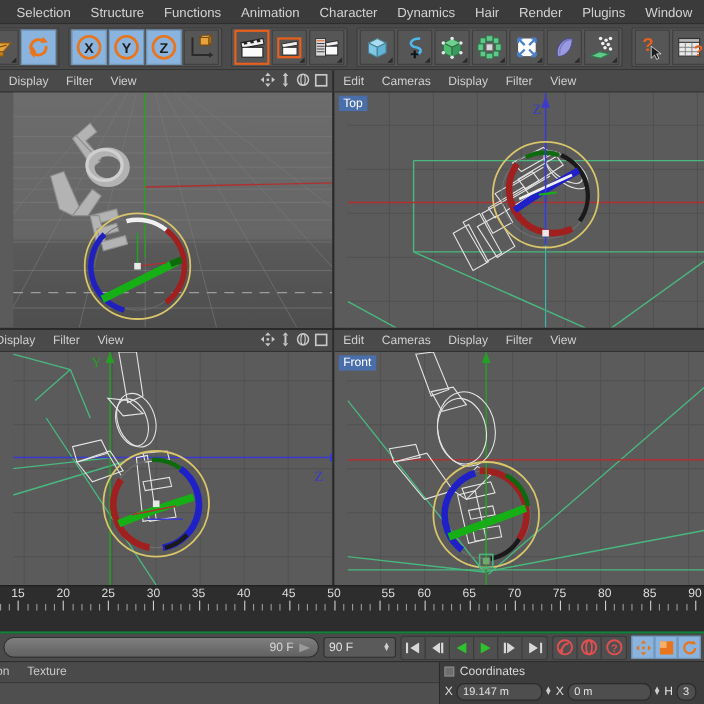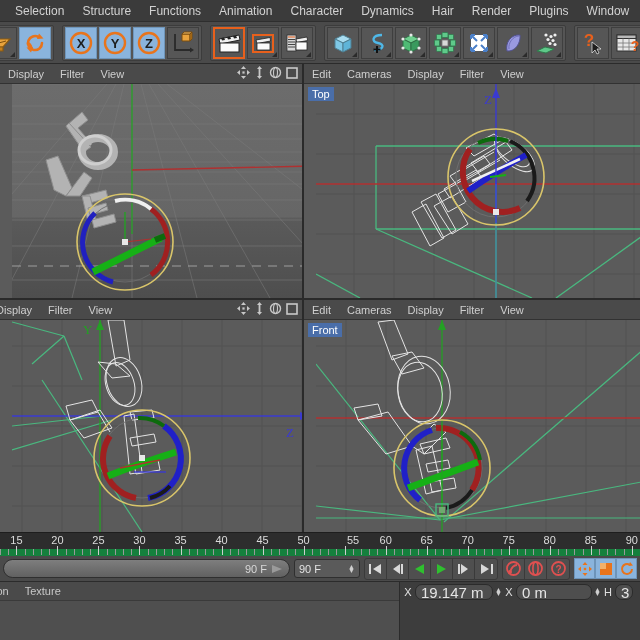--- a/index.html
+++ b/index.html
@@ -32,22 +32,22 @@
   .vphead{ height:20px; background:#4a4a4a; display:flex; 
     border-bottom:1px solid #323232; position:relative; }
   .vphead .vm{ color:#cfcfcf; font-size:11px; padding:0 8px; line-height:20px;
     white-space:nowrap; }
   .vpicons{ position:absolute; right:4px; top:2px; display:flex; gap:4px; align-items:center;}
   .vpbody{ position:absolute; top:20px; left:0; right:0; bottom:0; overflow:hidden;padding-left:12px; }
   .vplabel{ position:absolute; left:4px; top:3px; background:#4a6ea9; color:#fff;
     font-size:11px; padding:1px 4px; z-index:5; }
 
   
-  #ruler{ height:24px; background:#2d2d2d; position:relative; border-top:1px solid #1e1e1e;
-    border-bottom:7px solid #15803d; }
+  #ruler{ height:44px; background:#2d2d2d; position:relative; border-top:1px solid #1e1e1e;
+    border-bottom:2px solid #15803d; }
   #ruler .tk{ position:absolute; top:16px; width:1px; height:6px; background:#9a9a9a; }
   #ruler .tkM{ position:absolute; top:13px; width:1px; height:9px; background:#cfcfcf; }
   #ruler .lb{ position:absolute; top:1px; color:#dcdcdc; font-size:11px;
     transform:translateX(-50%); }
 
   
   #transport{ height:26px; background:#4a4a4a; display:flex; align-items:center;
     gap:4px; padding:0 3px; border-bottom:1px solid #2b2b2b; }
   .slider{ flex:1; height:19px; border-radius:10px; border:1px solid #2f2f2f;
     background:linear-gradient(#7e7e7e,#616161); display:flex; align-items:center;
@@ -80,21 +80,21 @@
   .ctitle .sq{ width:9px; height:9px; background:#6e6e6e; border:1px solid #8a8a8a; }
   .ctitle .ct{ color:#d8d8d8; font-size:11px; }
   .chdr{ height:17px; display:flex; align-items:center; background:#474747;
     border-top:1px solid #333; border-bottom:1px solid #333; padding-left:3px; }
   .grip{ width:11px; height:11px; background:
     repeating-linear-gradient(45deg,#8a8a8a 0 1px,transparent 1px 3px); margin-right:5px;}
   .chdr .ch{ color:#cfcfcf; font-size:11px; }
   .crow{ height:20px; display:flex; align-items:center; gap:2px; padding:0 3px; }
   .axl{ color:#e0e0e0; font-size:11px; width:10px; text-align:center; }
   .cfield{ height:16px; border:1px solid #2b2b2b; border-radius:7px; background:#4e4e4e;
-    color:#e4e4e4; font-size:15px; display:flex; align-items:center; padding:0 5px; }
+    color:#e4e4e4; font-size:10px; display:flex; align-items:center; padding:0 5px; }
 </style>
 </head>
 <body>
 
 <div id="menubar">
   <span class="mi">Selection</span>
   <span class="mi">Structure</span>
   <span class="mi">Functions</span>
   <span class="mi">Animation</span>
   <span class="mi">Character</span>
@@ -860,20 +860,24 @@
 <div id="bottom">
   <div id="matpanel">
     <div class="mhead">
       <span class="mm" style="margin-left:-14px;">ion</span>
       <span class="mm">Texture</span>
     </div>
     <div id="matbody"></div>
   </div>
 
   <div id="coord">
+    <div class="ctitle">
+      <span class="sq"></span>
+      <span class="ct">Coordinates</span>
+    </div>
     <div class="crow">
       <span class="axl">X</span>
       <span class="cfield" style="width:78px;">19.147 m</span>
       <span class="spin">▲<br>▼</span>
       <span class="axl">X</span>
       <span class="cfield" style="width:76px;">0 m</span>
       <span class="spin">▲<br>▼</span>
       <span class="axl">H</span>
       <span class="cfield" style="width:18px;">3</span>
     </div>

